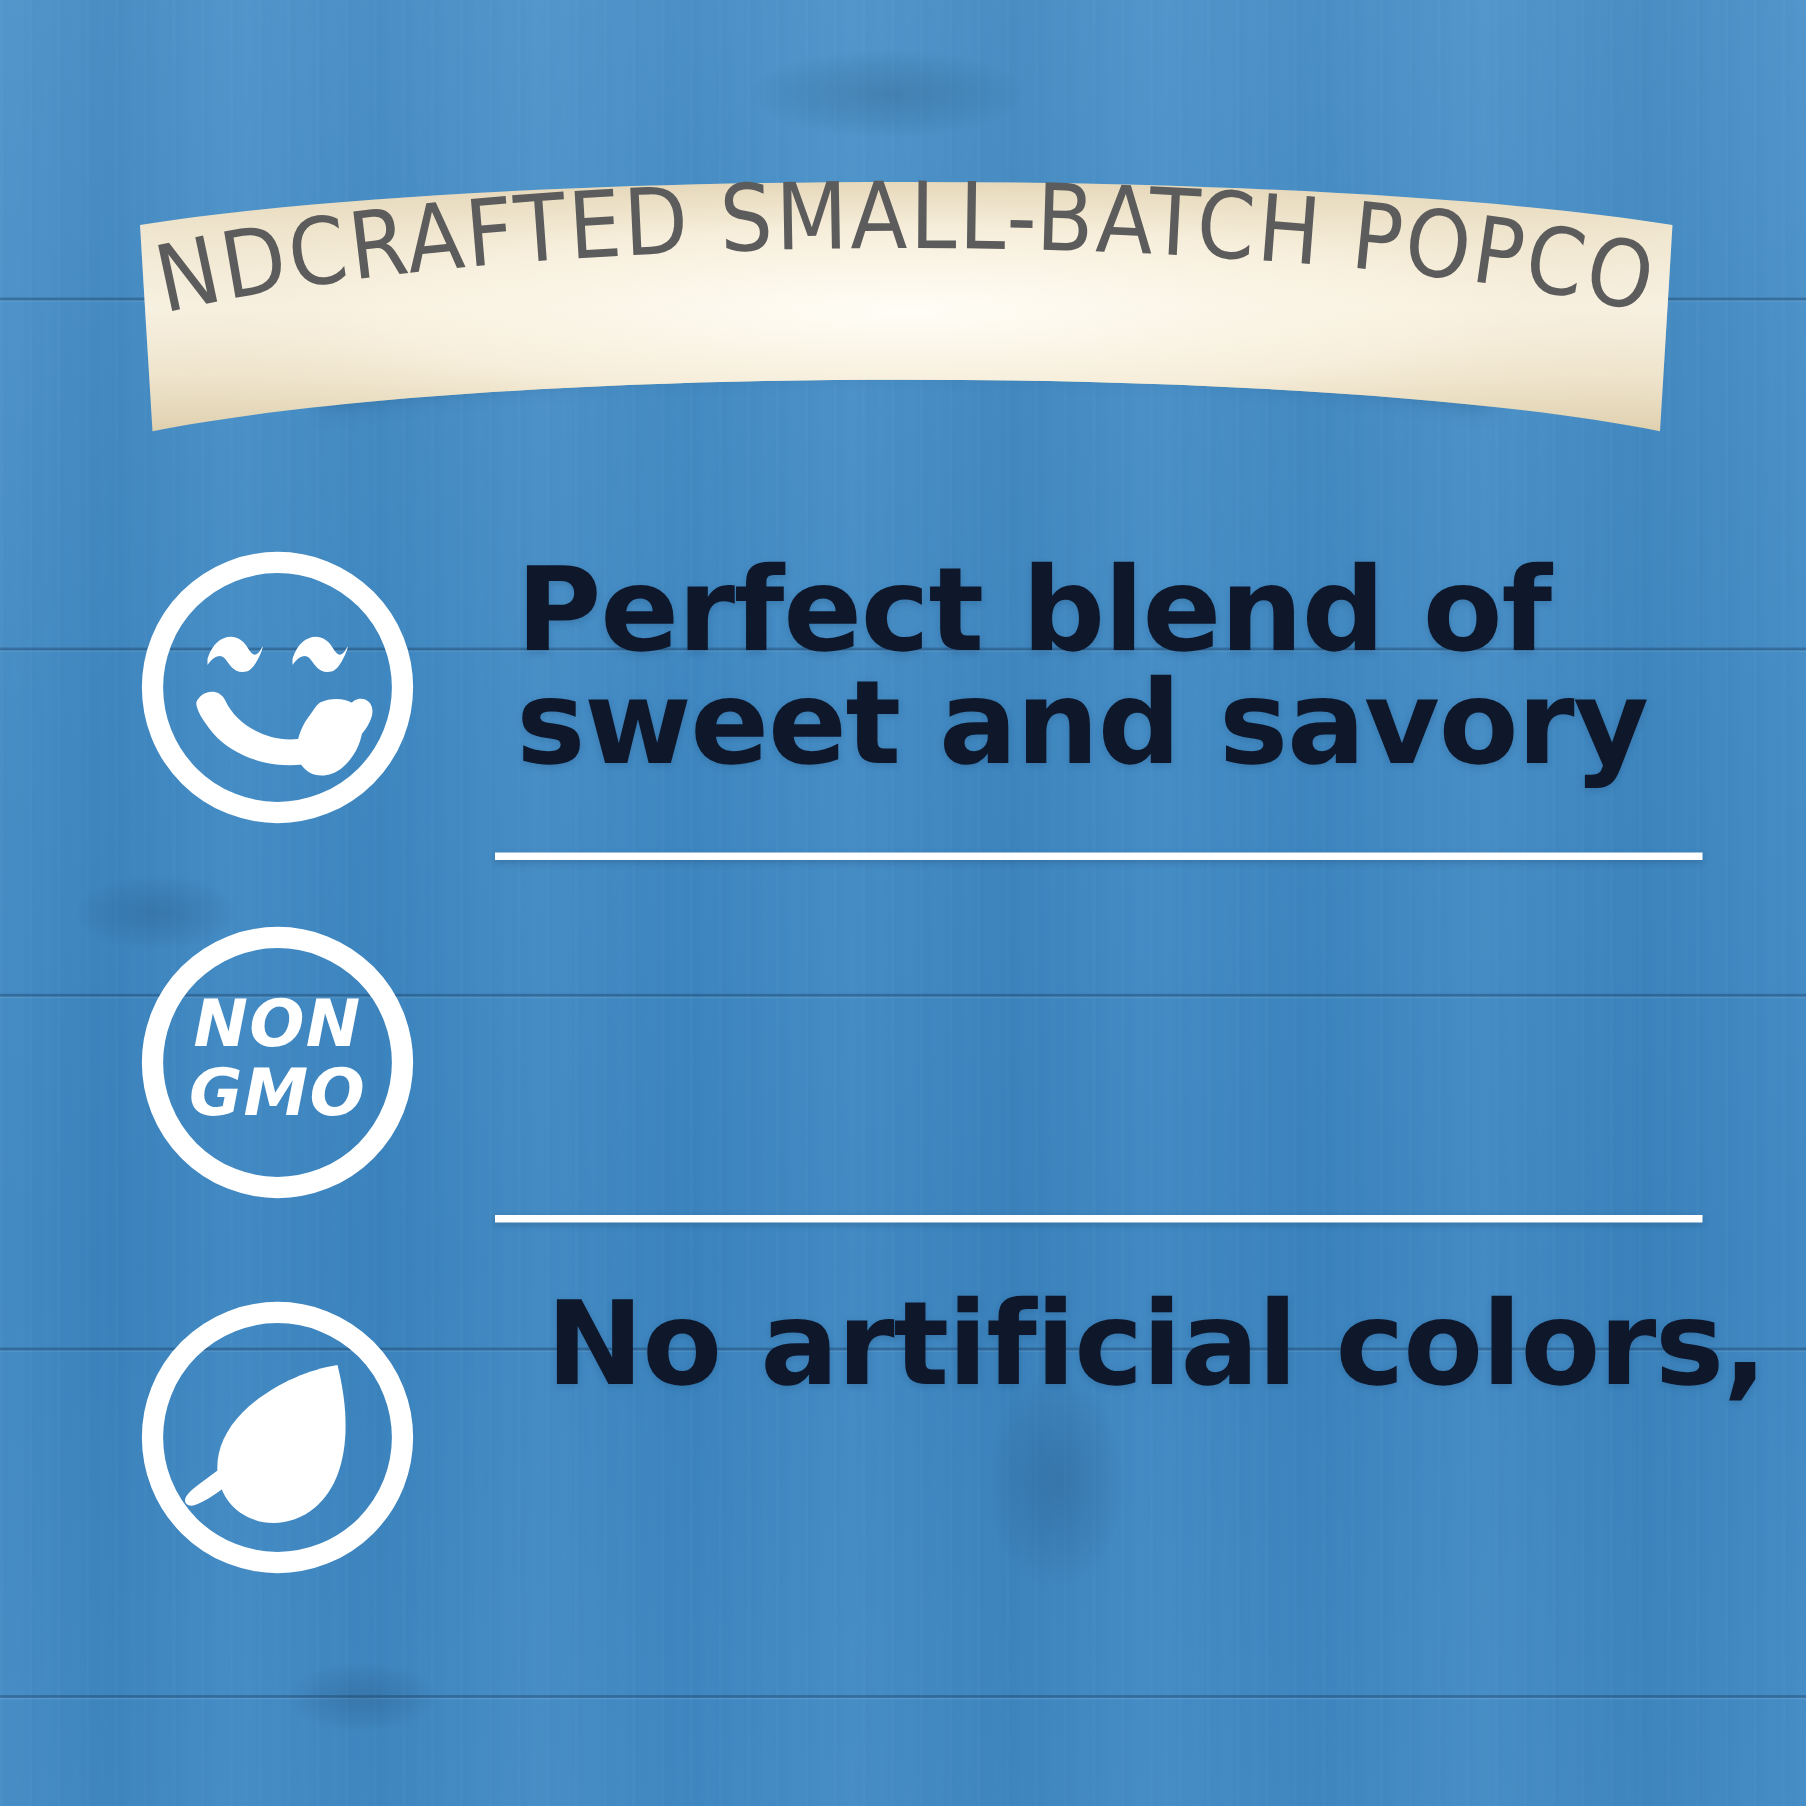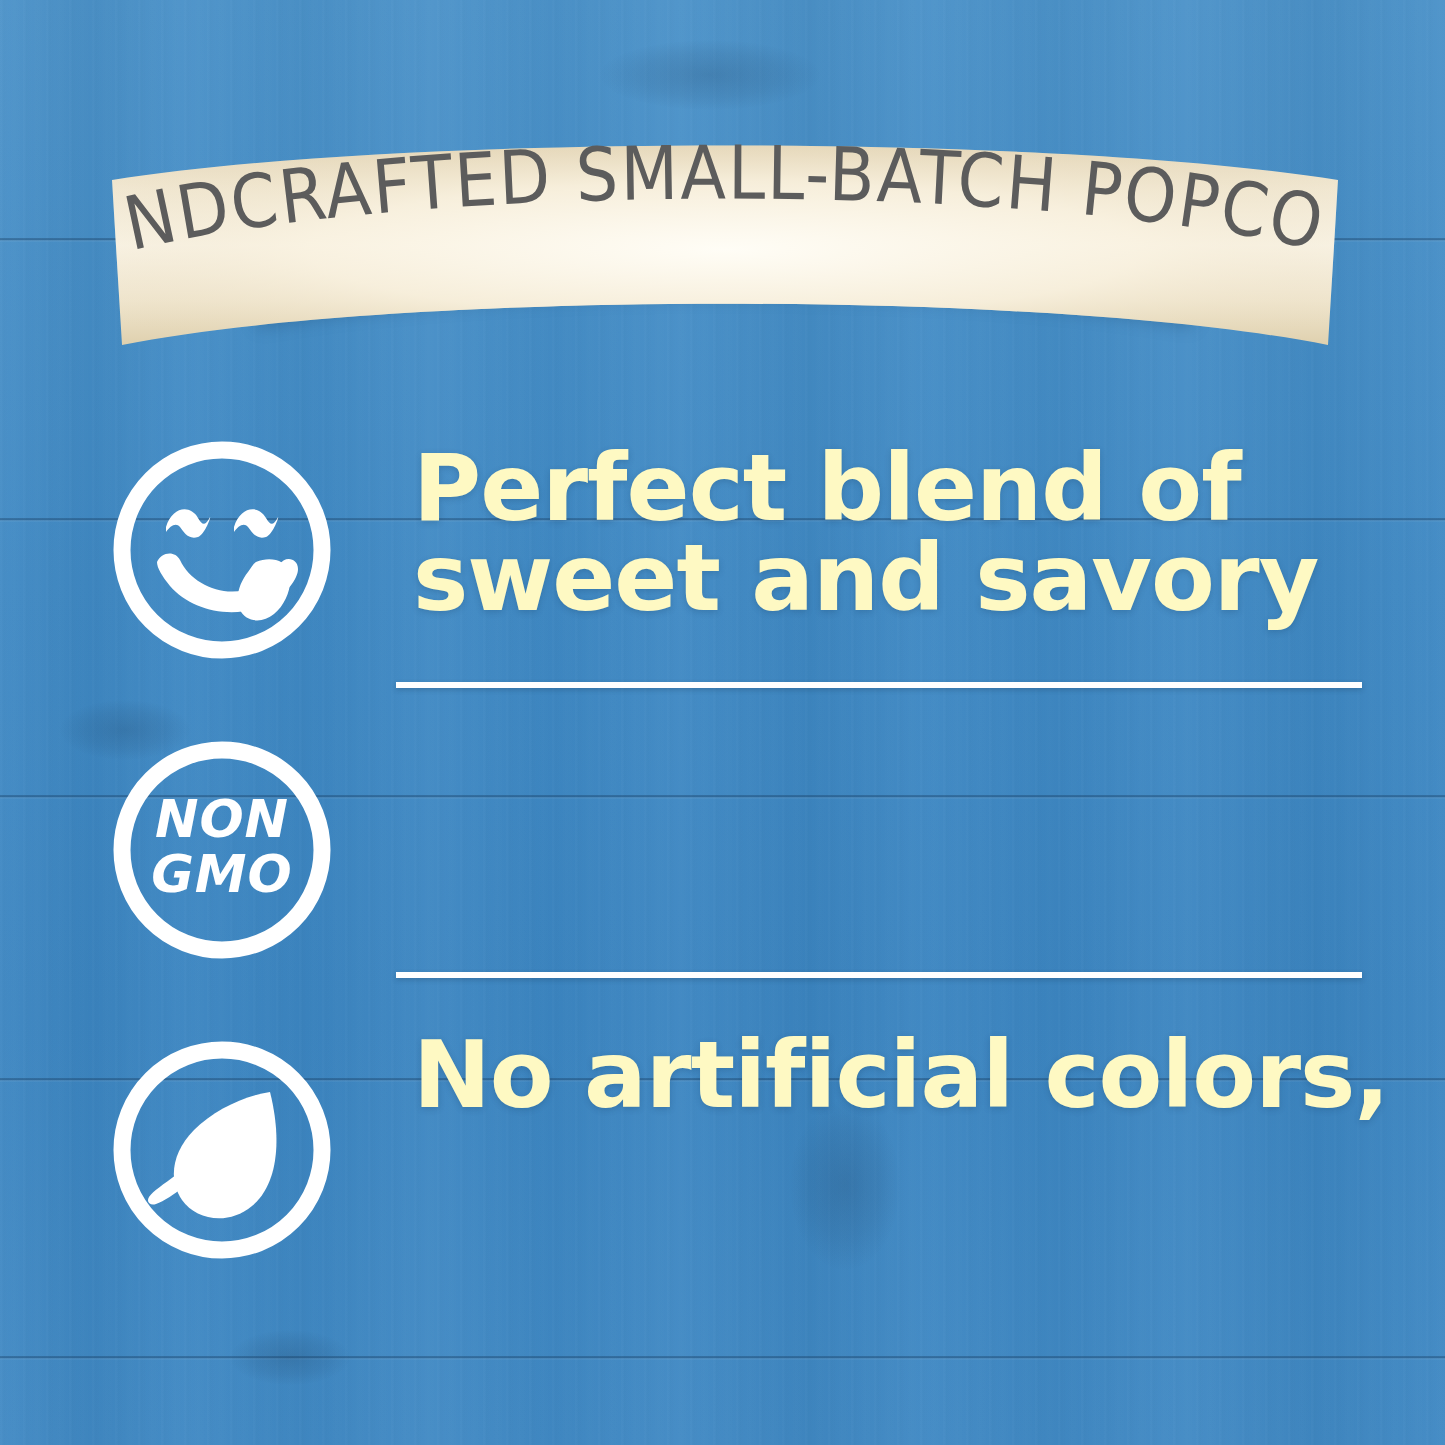--- a/index.html
+++ b/index.html
@@ -118,21 +118,21 @@
     position: absolute;
     width: 232px;
     height: 232px;
   }
   .icon-slot svg { display: block; width: 232px; height: 232px; }
 
   .feature-text {
     position: absolute;
     left: 413px;
     width: 1000px;
-    color: #fef9c3;
+    color: #0f172a;
     font-family: "DejaVu Sans", "Liberation Sans", sans-serif;
     font-weight: bold;
     font-size: 93px;
     line-height: 0.97;
     letter-spacing: -1px;
     text-shadow: 0 2px 6px rgba(20,55,90,0.22);
     -webkit-font-smoothing: antialiased;
   }
   .feature-text .ln { display: block; white-space: nowrap; }
 
@@ -144,21 +144,21 @@
     background: #ffffff;
     box-shadow: 0 2px 5px rgba(18,50,82,0.25);
   }
 
   
   .r1-icon { left: 106px; top: 434px; }
   .r2-icon { left: 106px; top: 734px; font-style: italic; }
   .r3-icon { left: 106px; top: 1034px; }
   .r1-text { top: 443px; }
   .r2-text { top: 753px; }
-  .r3-text { top: 1030px; }
+  .r3-text { top: 1030px; margin-left: 24px; }
   .d1 { top: 682px; }
   .d2 { top: 972px; }
 </style>
 </head>
 <body>
 
 <div id="stage">
 
   <div class="wood-base"></div>
   <div class="wood-grain"></div>

